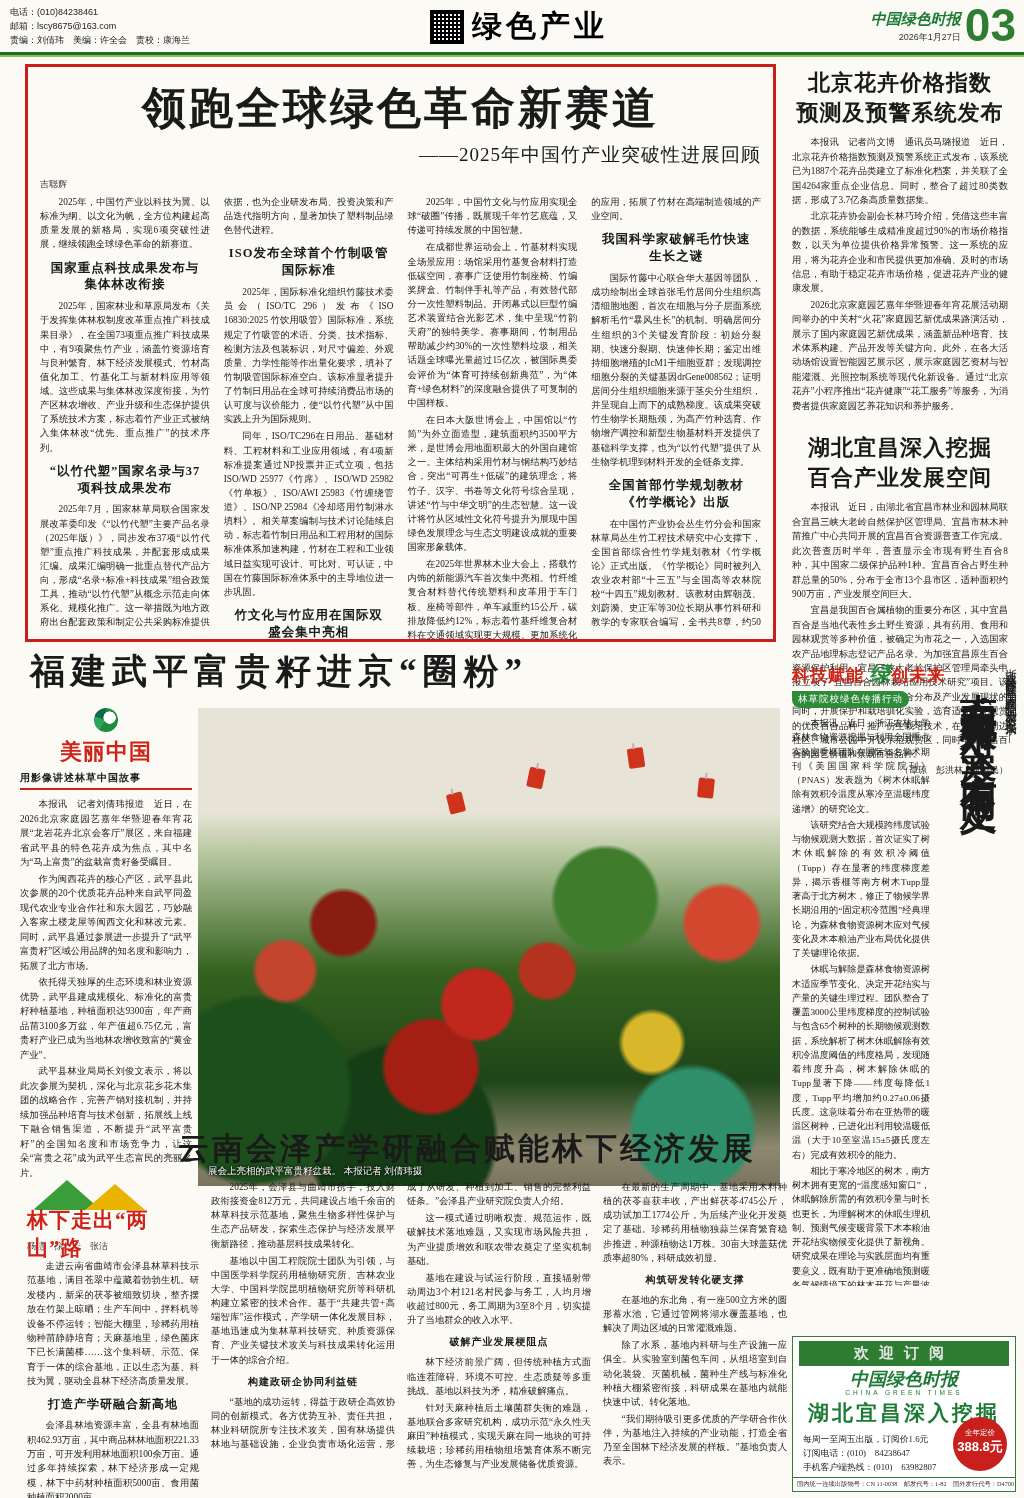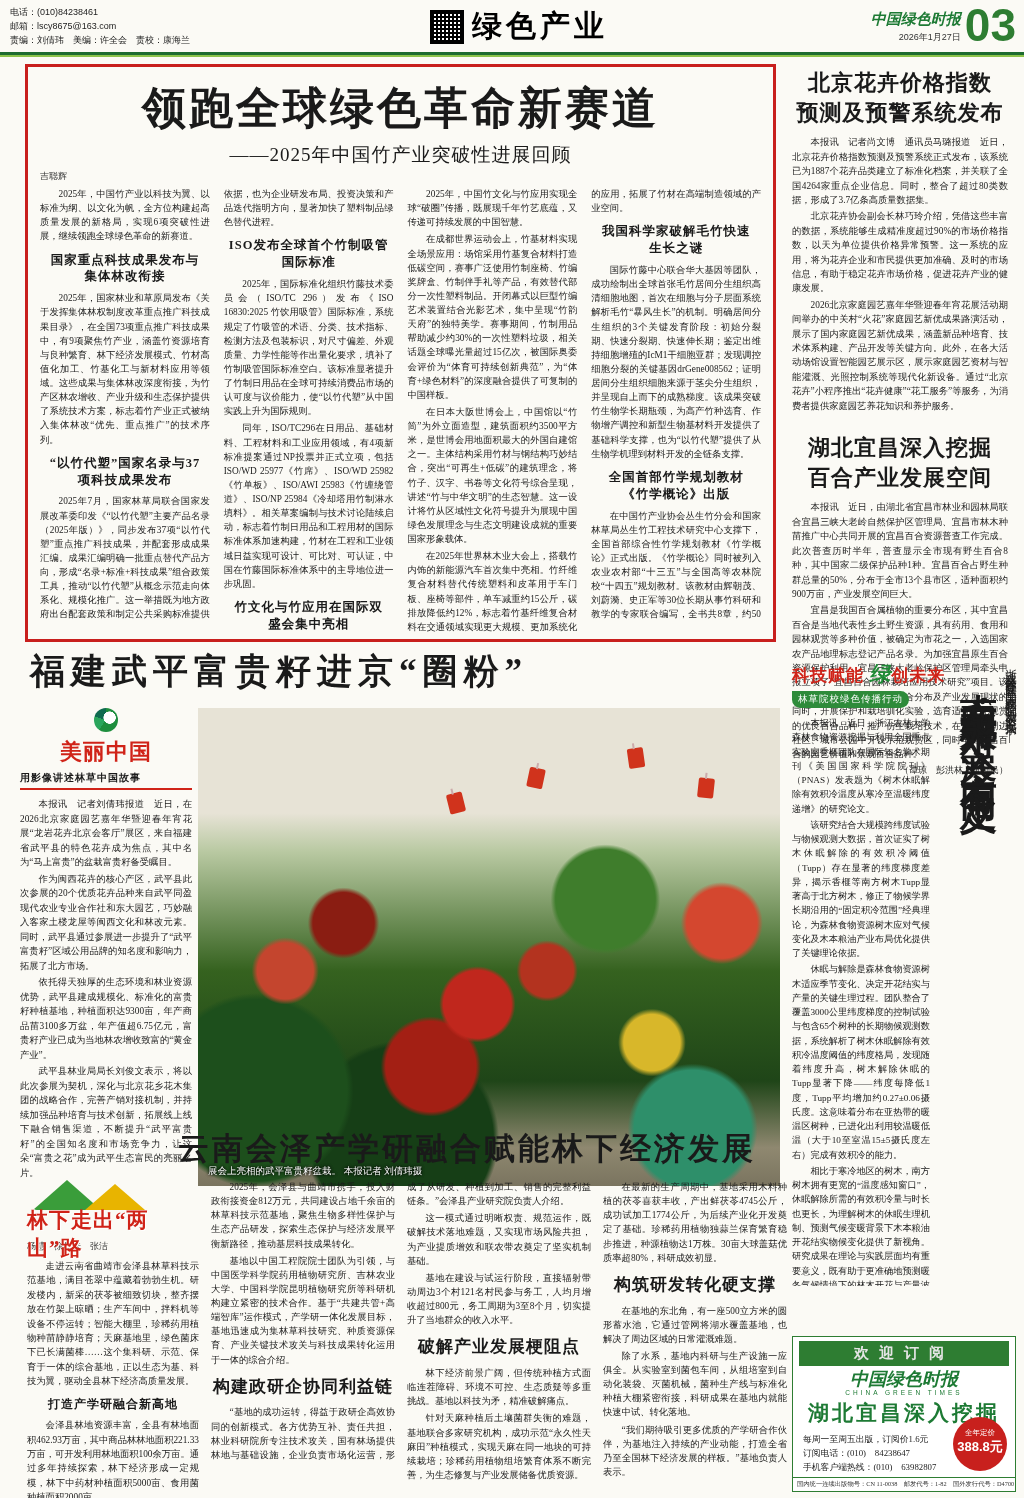--- a/index.html
+++ b/index.html
@@ -22,21 +22,21 @@
   .mast-right{position:absolute;right:8px;top:4px;text-align:right;display:flex;align-items:flex-start;gap:4px;}
   .paper-name{color:#1d7a34;font-weight:bold;font-style:italic;font-size:15px;margin-top:6px;}
   .paper-date{color:#333;font-size:9px;font-family:"Liberation Sans",sans-serif;margin-top:2px;}
   .page-num{color:#2e7d32;font-size:46px;font-weight:bold;line-height:0.95;font-family:"Liberation Sans",sans-serif;}
   .mast-rule{position:absolute;left:0;top:52px;width:1024px;height:5px;
     background:linear-gradient(#1d6b2f 55%,#8bc34a 45%);}
   
   .lead-box{position:absolute;left:25px;top:64px;width:751px;height:578px;
     border:3px solid #c81f1d;background:#fbfaf5;padding:6px 12px;box-sizing:border-box;}
   .lead-title{text-align:center;font-size:44px;font-weight:bold;letter-spacing:3px;margin:6px 0 2px;}
-  .lead-sub{text-align:center;font-size:19px;letter-spacing:1px;margin:4px 0 2px;}
+  .lead-sub{text-align:right;font-size:19px;letter-spacing:1px;margin:4px 0 10px;}
   .lead-byline{font-size:9px;color:#333;margin:0 0 4px;}
   .lead-cols{column-count:4;column-gap:14px;height:448px;overflow:hidden;
     font-size:9.3px;line-height:1.52;text-align:justify;}
   .lead-cols p{margin:0 0 3px;text-indent:2em;}
   .lead-cols h3{margin:8px 4px 6px;font-size:12.5px;line-height:1.35;text-align:center;letter-spacing:1px;}
   
   .right-top{position:absolute;left:792px;top:64px;width:216px;}
   .rt-title{font-size:22px;font-weight:bold;text-align:center;line-height:1.35;letter-spacing:1px;margin:4px 0 8px;}
   .rt-body{font-size:9.3px;line-height:1.55;text-align:justify;}
   .rt-body p{margin:0 0 2px;text-indent:2em;}
@@ -101,21 +101,21 @@
     border-right:30px solid transparent;border-bottom:26px solid #e8b400;}
   .ls-name{position:absolute;left:0;top:26px;color:#d02318;font-size:21px;font-weight:bold;letter-spacing:1px;
     text-shadow:1px 1px 0 #fff;}
   .ls-byline{font-size:9px;color:#333;margin:4px 0 6px;}
   .ls-body{font-size:9.3px;line-height:1.55;text-align:justify;height:240px;overflow:hidden;}
   .ls-body p{margin:0 0 2px;text-indent:2em;}
   .ls-body h4{margin:6px 0 5px;font-size:12px;text-align:center;letter-spacing:1px;}
   .bot-cols{flex:1;column-count:3;column-gap:12px;font-size:9.3px;line-height:1.52;
     text-align:justify;height:316px;overflow:hidden;}
   .bot-cols p{margin:0 0 3px;text-indent:2em;}
-  .bot-cols h4{margin:7px 0 6px;font-size:17px;text-align:center;letter-spacing:1px;}
+  .bot-cols h4{margin:7px 0 6px;font-size:10px;text-align:center;letter-spacing:1px;}
   
   .subscribe{position:absolute;left:792px;top:1336px;width:224px;height:156px;
     border:1px solid #2e7d32;background:#fff;box-sizing:border-box;}
   .sub-bar{background:#2e7d32;color:#e5e5e5;text-align:center;font-size:15px;font-weight:bold;
     letter-spacing:10px;padding:3px 0;margin:4px 6px 4px;}
   .sub-logo{text-align:center;color:#1d7a34;font-weight:bold;font-style:italic;font-size:18px;line-height:1;}
   .sub-logo-en{text-align:center;color:#1d7a34;font-size:6.5px;letter-spacing:3px;
     font-family:"Liberation Sans",sans-serif;margin-top:1px;}
   .sub-slogan{text-align:center;color:#1d7a34;font-size:21px;font-weight:bold;letter-spacing:3px;margin-top:3px;}
   .sub-info{margin:5px 0 0 10px;font-size:8.8px;line-height:1.6;color:#222;}

